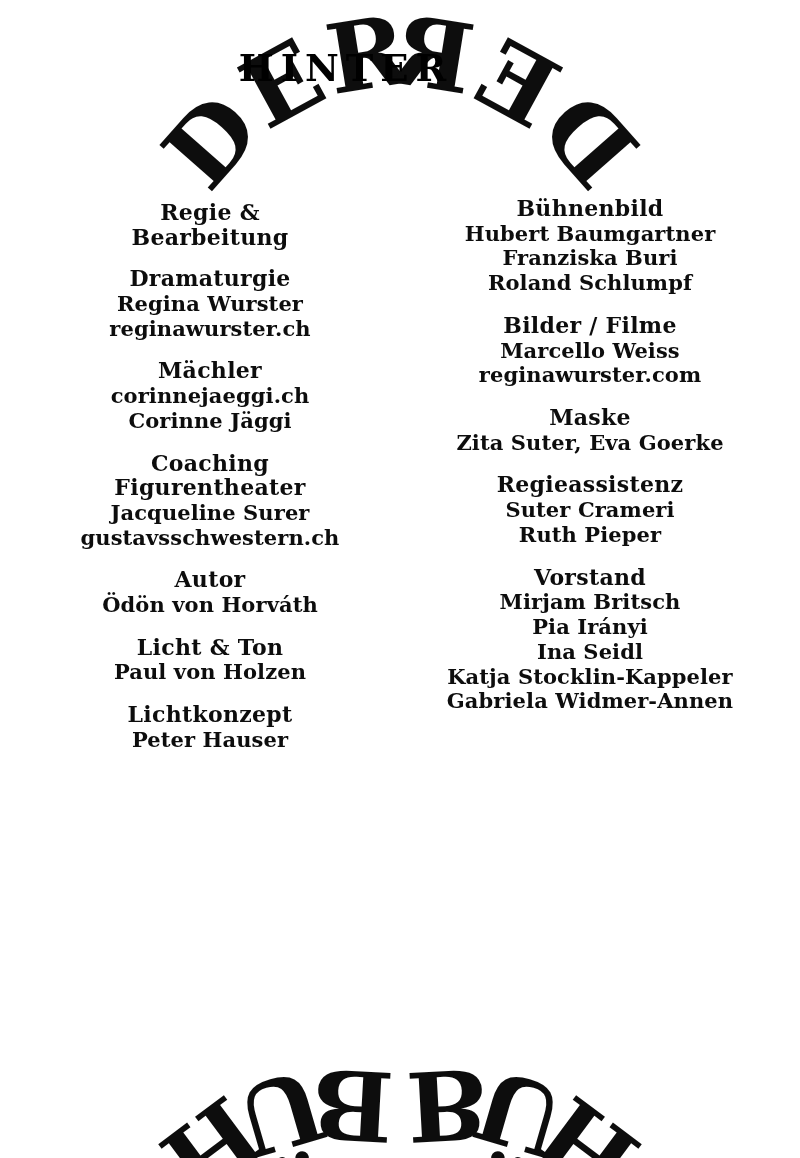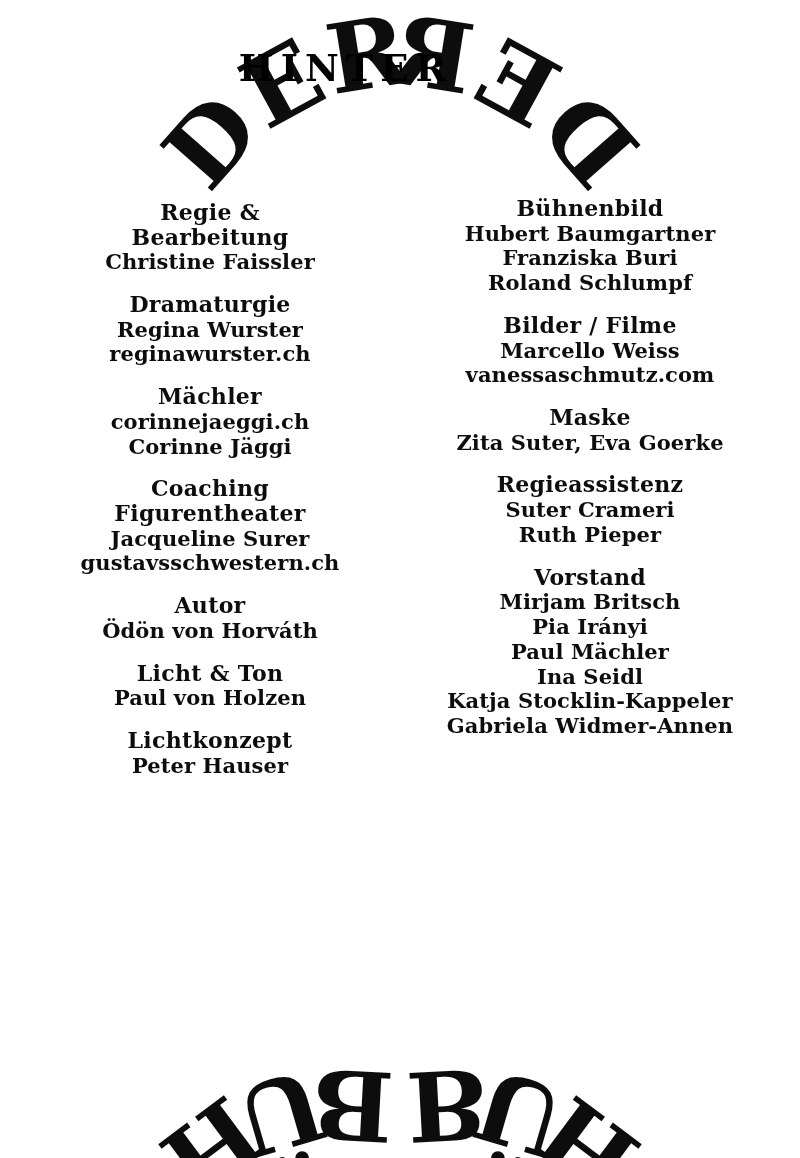--- a/index.html
+++ b/index.html
@@ -113,21 +113,20 @@
 
 <div class="columns">
 
   <div class="col col-left">
 
     <div class="block">
       <div class="role">
         <div>Regie &amp;</div>
         <div>Bearbeitung</div>
       </div>
-      <div class="name">Christine Faissler</div>
     </div>
 
     <div class="block">
       <div class="role">
         <div>Dramaturgie</div>
       </div>
       <div class="name">Regina Wurster</div>
       <div class="name">reginawurster.ch</div>
     </div>
 
@@ -181,21 +180,21 @@
       <div class="name">Hubert Baumgartner</div>
       <div class="name">Franziska Buri</div>
       <div class="name">Roland Schlumpf</div>
     </div>
 
     <div class="block">
       <div class="role">
         <div>Bilder / Filme</div>
       </div>
       <div class="name">Marcello Weiss</div>
-      <div class="name">vanessaschmutz.com</div>
+      <div class="name">reginawurster.com</div>
     </div>
 
     <div class="block">
       <div class="role">
         <div>Maske</div>
       </div>
       <div class="name">Zita Suter, Eva Goerke</div>
     </div>
 
     <div class="block">
@@ -205,21 +204,20 @@
       <div class="name">Suter Crameri</div>
       <div class="name">Ruth Pieper</div>
     </div>
 
     <div class="block">
       <div class="role">
         <div>Vorstand</div>
       </div>
       <div class="name">Mirjam Britsch</div>
       <div class="name">Pia Irányi</div>
-      <div class="name">Paul Mächler</div>
       <div class="name">Ina Seidl</div>
       <div class="name">Katja Stocklin-Kappeler</div>
       <div class="name">Gabriela Widmer-Annen</div>
     </div>
 
 
   </div>
 </div>
 
 <div class="arc-bottom">

